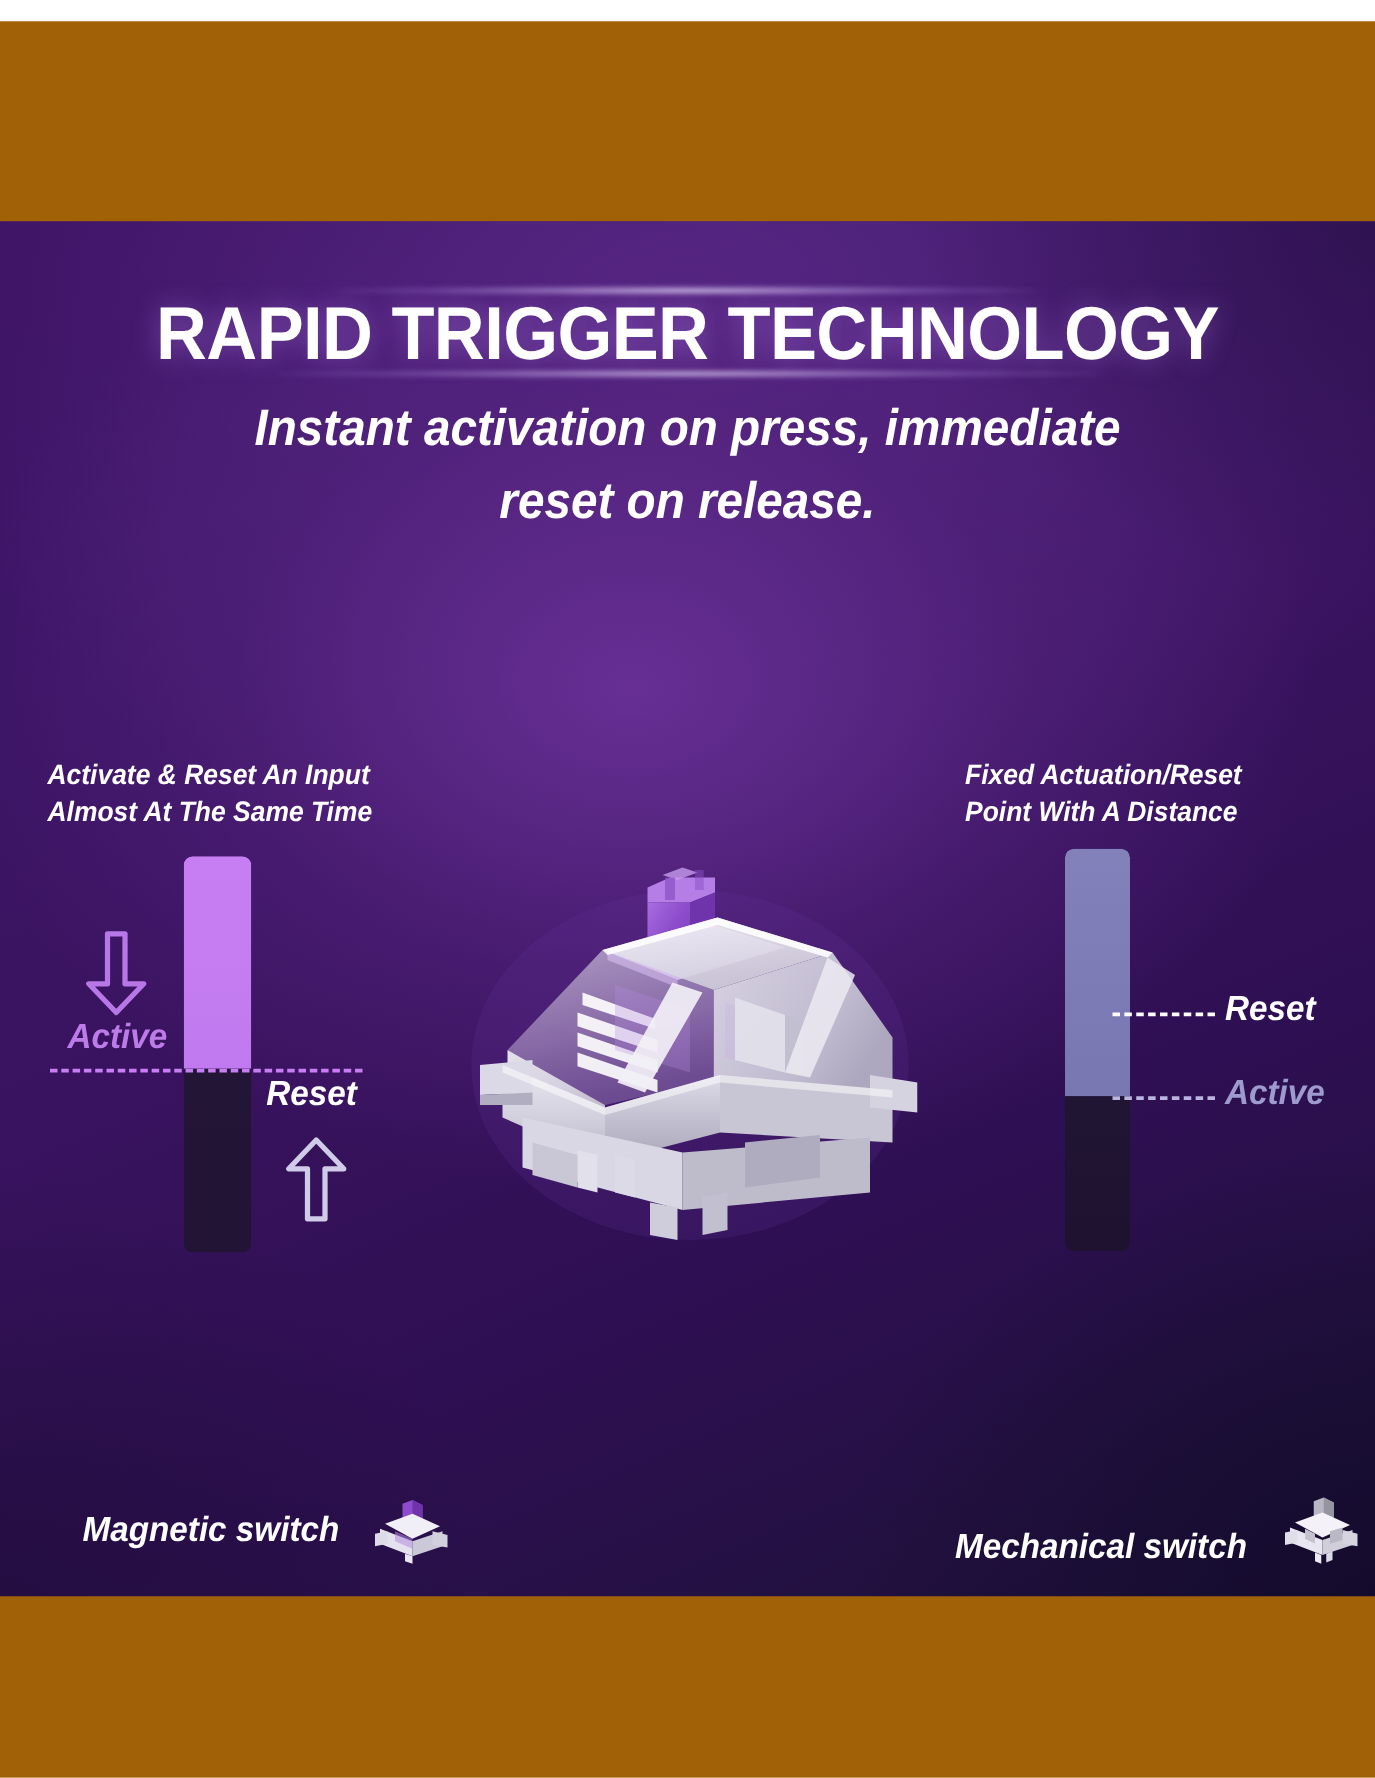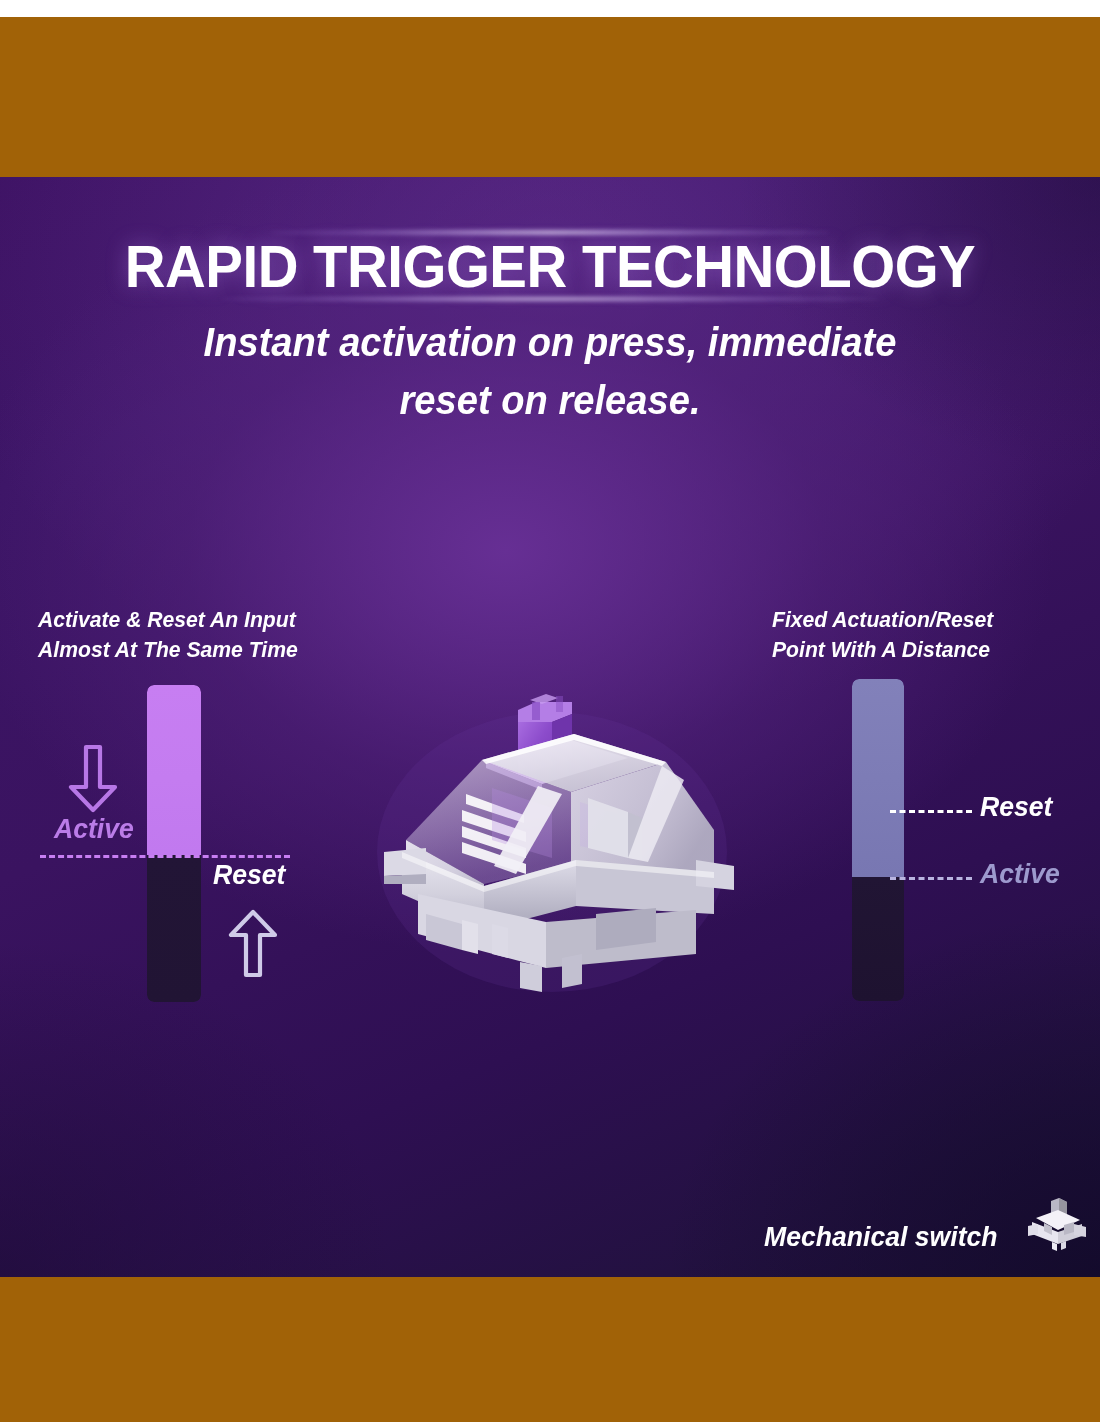--- a/index.html
+++ b/index.html
@@ -389,20 +389,36 @@
           <polygon points="196,296 216,292 216,322 196,326" fill="#c2c0d0"></polygon>
 
           <polygon points="60,252 96,262 96,288 60,278" fill="#c9c7d6"></polygon>
           <polygon points="230,252 290,246 290,280 230,288" fill="#aeacbe"></polygon>
 
           <polygon points="36,190 118,224 210,198 348,210 348,216 210,204 118,230 36,196" fill="#ffffff" opacity="0.5"></polygon>
         </g>
       </svg>
     </div>
 
+    <div class="footer-row" id="footer-left">
+      <span class="footer-text">Magnetic switch</span>
+      <span>
+        <svg class="footer-icon" viewBox="0 0 64 58">
+          <polygon points="26,8 34,5 42,9 42,20 34,24 26,20" fill="#8c4ccb"></polygon>
+          <polygon points="34,5 42,9 42,20 34,24" fill="#6f34ab"></polygon>
+          <polygon points="12,24 34,16 56,26 34,36" fill="#f0eef6"></polygon>
+          <polygon points="8,28 34,38 34,50 8,40" fill="#e4e2ee"></polygon>
+          <polygon points="34,38 58,30 58,42 34,50" fill="#cbc9d8"></polygon>
+          <polygon points="20,30 34,36 34,44 20,38" fill="#b48ae0" opacity="0.55"></polygon>
+          <polygon points="4,32 14,30 14,40 4,42" fill="#dddbe7"></polygon>
+          <polygon points="50,30 62,33 62,43 50,41" fill="#d2d0de"></polygon>
+          <polygon points="28,48 34,50 34,56 28,54" fill="#e8e6f0"></polygon>
+        </svg>
+      </span>
+    </div>
 
     <div class="footer-row" id="footer-right">
       <span class="footer-text">Mechanical switch</span>
       <span>
         <svg class="footer-icon" viewBox="0 0 64 58">
           <polygon points="27,6 35,3 43,7 43,19 35,23 27,19" fill="#b9b7c6"></polygon>
           <polygon points="35,3 43,7 43,19 35,23" fill="#96949f"></polygon>
           <polygon points="12,23 34,15 56,25 34,35" fill="#f4f2f8"></polygon>
           <polygon points="8,27 34,37 34,49 8,39" fill="#e8e6f0"></polygon>
           <polygon points="34,37 58,29 58,41 34,49" fill="#d0ced9"></polygon>

